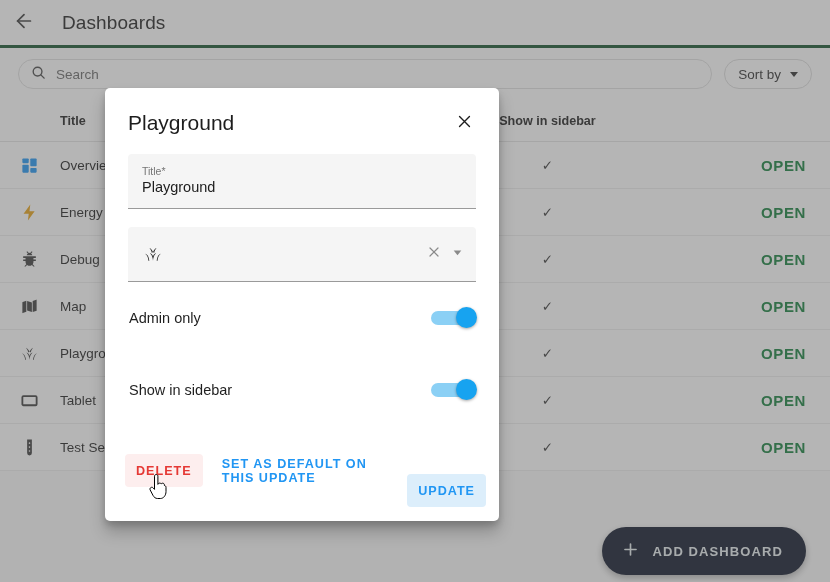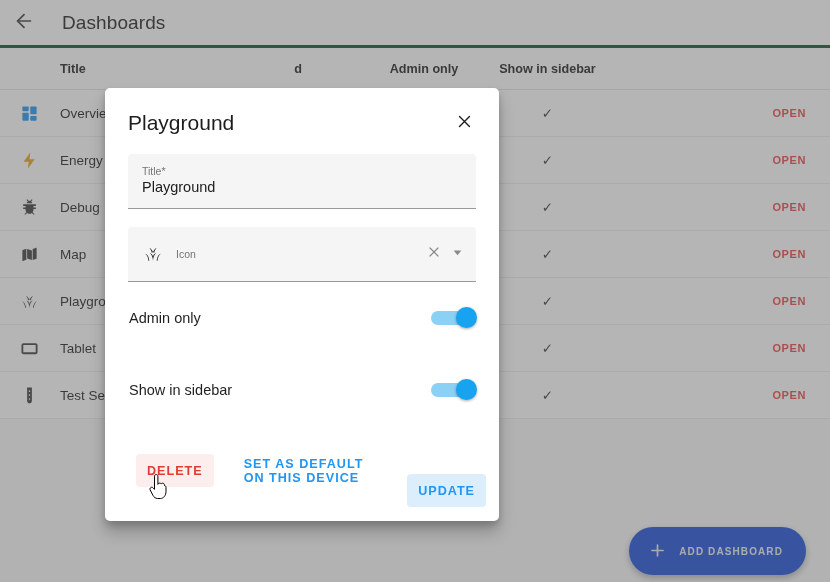--- a/index.html
+++ b/index.html
@@ -99,36 +99,36 @@
     border-bottom: 1px solid #ededed;
     font-size: 13.5px;
     color: #1f1f1f;
   }
   .c-icon  { width: 58px; display:flex; align-items:center; justify-content:center; }
   .c-title { width: 170px; padding-left: 2px; }
   .c-mid   { width: 140px; text-align: center; }
   .c-admin { width: 112px; display:flex; align-items:center; justify-content:center; }
   .c-side  { width: 135px; display:flex; align-items:center; justify-content:center; }
   .c-open  { flex: 1; text-align: right; padding-right: 24px;
-             color: #ef4444; font-size: 11px; font-weight: bold; letter-spacing: .6px; }
+             color: #15803d; font-size: 15px; font-weight: bold; letter-spacing: .6px; }
   .dash { color: #4a4a4a; font-size: 15px; }
   .chk  { color: #3d3d3d; }
 
   
   .fab {
     position: absolute;
     right: 24px; bottom: 7px;
     height: 48px;
     display: flex; align-items: center;
     gap: 12px;
     padding: 0 23px 0 19px;
-    background: #1d4ed8;
+    background: #0f172a;
     color: #e8eef1;
     border-radius: 24px;
-    font-size: 10px;
+    font-size: 13px;
     font-weight: bold;
     letter-spacing: 1.1px;
     box-shadow: 0 3px 7px rgba(0,0,0,.30);
   }
 
   
   .scrim {
     position: absolute; inset: 0;
     background: rgba(90,90,90,.45);
   }
@@ -199,21 +199,20 @@
     gap: 8px;
   }
   .btn {
     height: 33px;
     display: flex; align-items: center;
     padding: 0 11px;
     border-radius: 4px;
     font-size: 12.6px;
     font-weight: bold;
     letter-spacing: 1.0px;
-    margin-left: 11px;
   }
   .btn-delete { color: #e53935; background: #fdeeee; }
   .btn-default { color: #2196f3; background: transparent; }
   .btn-update { color: #2196f3; background: #dceefb; margin-left: auto; margin-top: 40px; }
 
   
   .cursor {
     position: absolute;
     left: 148px; top: 474px;
     width: 20px; height: 26px;
@@ -230,20 +229,35 @@
       <span>
         <svg width="22" height="22" viewBox="0 0 24 24" fill="none" stroke="currentColor" stroke-width="1.9" stroke-linecap="round" stroke-linejoin="round">
           <path d="M19 12H5"></path>
             <path d="M12 19l-7-7 7-7"></path>
         </svg>
       </span>
     </div>
     <div class="appbar-title">Dashboards</div>
   </div>
 
+  <div class="searchrow">
+    <div class="searchbox">
+      <span>
+        <svg width="15" height="15" viewBox="0 0 24 24" fill="none" stroke="#4a4a4a" stroke-width="2.2" stroke-linecap="round">
+          <circle cx="10.5" cy="10.5" r="7"></circle>
+            <path d="M15.8 15.8L21 21"></path>
+        </svg>
+      </span>
+      <span class="ph">Search</span>
+    </div>
+    <div class="sortchip">
+      <span>Sort by</span>
+      <span class="caret"></span>
+    </div>
+  </div>
 
   <div class="thead">
     <div class="c-icon"></div>
     <div class="c-title">Title</div>
     <div class="c-mid">d</div>
     <div class="c-admin">Admin only</div>
     <div class="c-side">Show in sidebar</div>
     <div class="c-open"></div>
   </div>
 
@@ -416,21 +430,20 @@
         <div class="field-icon">
           <svg width="20" height="20" viewBox="0 0 24 24" fill="#2b2b2b">
               <path d="M12 20c-.3-4-1.6-7-3.8-9.2C10.2 11.5 11.6 13 12 15c.4-2 1.8-3.5 3.8-4.2C13.6 13 12.3 16 12 20z"></path>
               <path d="M6.5 20C6.2 16 5 13.6 2.6 11.6 5 12.2 7 14.6 7.6 20z"></path>
               <path d="M17.5 20c.3-4 1.5-6.4 3.9-8.4-2.4.6-4.4 3-5 8.4z"></path>
               <path d="M12 9.6C11 7.4 9.6 5.8 7.6 4.6c1.6 2 2.6 4 3 6.2z"></path>
               <path d="M12 9.6c1-2.2 2.4-3.8 4.4-5-1.6 2-2.6 4-3 6.2z"></path>
             </svg>
         </div>
         <div class="field-texts">
-          <div class="field-label">Icon</div>
         </div>
         <div class="field-acts">
           <span>
             <svg width="16" height="16" viewBox="0 0 24 24" fill="none" stroke="currentColor" stroke-width="1.8" stroke-linecap="round">
                 <path d="M6 6l12 12M18 6L6 18"></path>
               </svg>
           </span>
           <span>
             <svg width="13" height="13" viewBox="0 0 24 24" fill="currentColor">
                 <path d="M5 8.5h14L12 17z"></path>
@@ -450,21 +463,21 @@
         <div class="toggle-label">Show in sidebar</div>
         <div class="switch">
             <div class="knob"></div>
           </div>
       </div>
 
     </div>
 
     <div class="dlg-actions">
       <div class="btn btn-delete">DELETE</div>
-      <div class="btn btn-default">SET AS DEFAULT ON THIS DEVICE</div>
+      <div class="btn btn-default">SET AS DEFAULT ON THIS UPDATE</div>
       <div class="btn btn-update">UPDATE</div>
     </div>
 
   </div>
 
   <div class="cursor">
     <svg width="20" height="26" viewBox="0 0 20 26">
       <path d="M6.5 2.2c0-1 .8-1.7 1.7-1.7s1.7.7 1.7 1.7v8.2c.3-.8 1-1.3 1.8-1.3.6 0 1.1.3 1.4.8.4-.5.9-.7 1.5-.7 1 0 1.8.7 1.8 1.7v.6c.9.1 1.6.8 1.6 1.8v4.3c0 3.6-2.3 6.9-5.6 6.9H9.6c-2.2 0-3.6-1.3-4.6-3.1L2.2 16c-.5-.9-.2-2 .7-2.5.8-.4 1.8-.2 2.4.5l1.2 1.4V2.2z" fill="#fff" stroke="#000" stroke-width="1"></path>
     </svg>
   </div>

